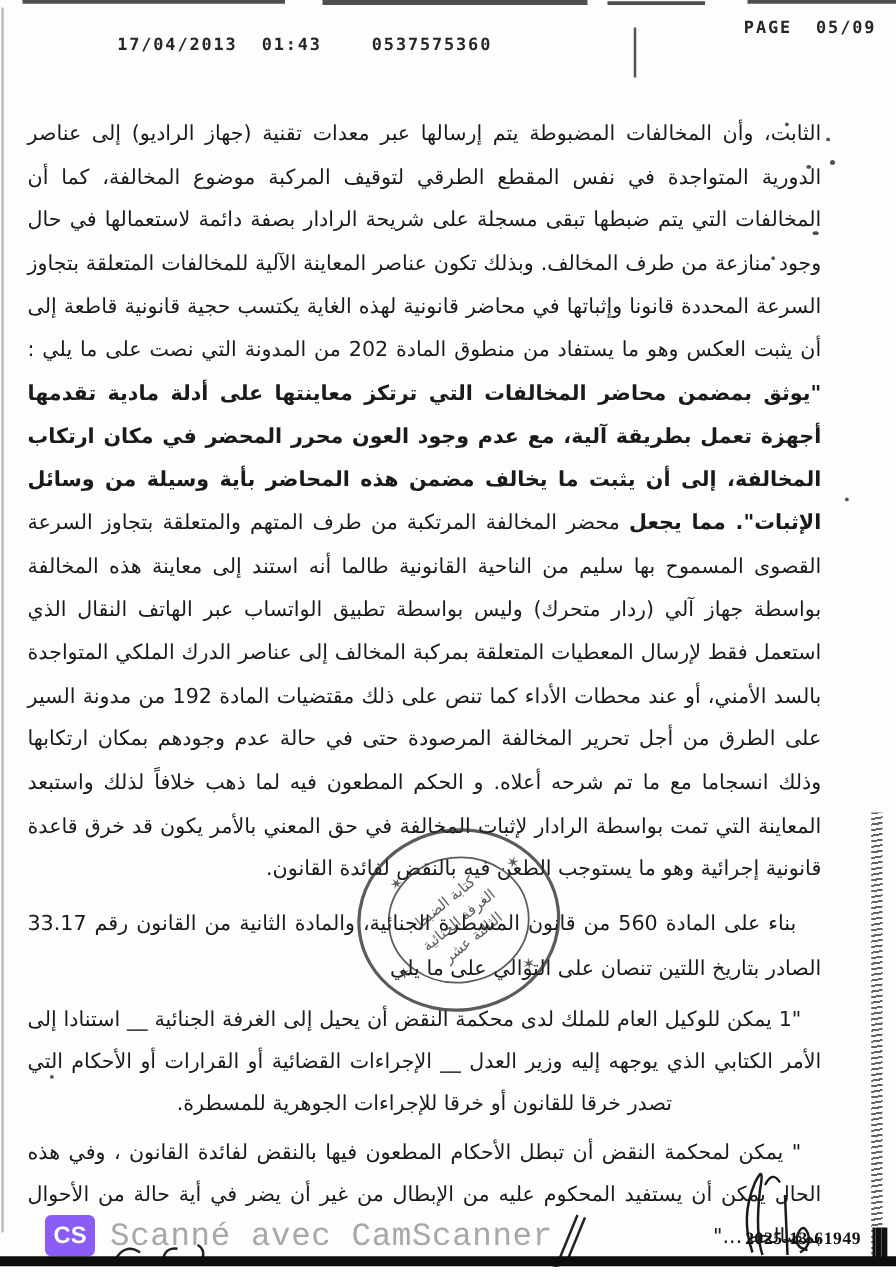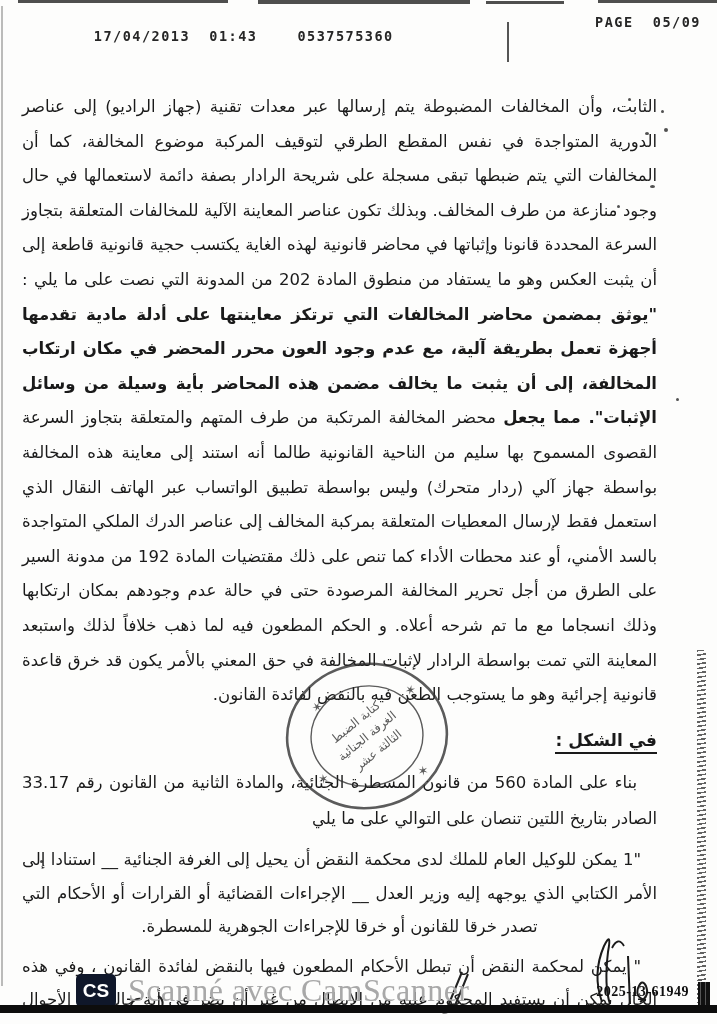--- a/index.html
+++ b/index.html
@@ -36,24 +36,24 @@
     text-align:right;
   }
   .section-heading span{border-bottom:2px solid #1a1a1a; padding-bottom:2px;}
   .p-indent{text-indent:20px; margin-top:8px !important; line-height:36px;}
   .quote{margin-top:6px !important; text-indent:16px; line-height:33.5px;}
   .quote.center-last{text-align-last:center;}
   
   .stamp{position:absolute; left:283px; top:660px; width:168px; height:152px; opacity:.78; transform:rotate(-7deg); pointer-events:none;}
   
   .watermark{position:absolute; left:36px; top:972px; display:flex; align-items:center; gap:12px;}
-  .cs-box{width:40px; height:33px; background:#0f172a; border-radius:5px; color:#fff;
+  .cs-box{width:40px; height:33px; background:#8b5cf6; border-radius:5px; color:#fff;
     font-family:"Liberation Sans", sans-serif; font-weight:bold; font-size:19px;
-    display:flex; align-items:center; justify-content:center;margin-left:40px;}
-  .wm-text{font-family:Liberation Serif, serif; font-size:32px; color:#a8a8a8; letter-spacing:.5px;}
+    display:flex; align-items:center; justify-content:center;}
+  .wm-text{font-family:Liberation Mono, monospace; font-size:26px; color:#a8a8a8; letter-spacing:.5px;}
   
   .ref-num{position:absolute; right:28px; top:984px;
     font-family:Liberation Serif, serif; font-weight:bold; font-size:14px; color:#101010; letter-spacing:.5px;}
   
   .bottom-bar{position:absolute; left:0; top:1005px; width:717px; height:8px; background:#0d0d0d;}
   
   .dash-strip{position:absolute; left:697px; top:650px; width:9px; height:358px;
     background:repeating-linear-gradient(171deg, rgba(25,25,25,.8) 0 1.6px, transparent 1.6px 4.4px);
     opacity:.85;}
   .dash-strip-dense{position:absolute; left:698px; top:982px; width:12px; height:26px;
@@ -85,21 +85,20 @@
   <div class="dot" style="left:645px; top:132px; width:4px; height:3px;"></div>
   <div class="dot" style="left:664px; top:128px; width:4px; height:4px;"></div>
   <div class="dot" style="left:650px; top:185px; width:5px; height:3px;"></div>
   <div class="dot" style="left:617px; top:205px; width:3px; height:3px;"></div>
   <div class="dot" style="left:676px; top:398px; width:3px; height:3px;"></div>
   <div class="dot" style="left:40px; top:860px; width:3px; height:3px;"></div>
 
   <div class="textblock">
     <p class="p-main"><span>الثابت، وأن المخالفات المضبوطة يتم إرسالها عبر معدات تقنية (جهاز الراديو) إلى عناصر الدورية المتواجدة في نفس المقطع الطرقي لتوقيف المركبة موضوع المخالفة، كما أن المخالفات التي يتم ضبطها تبقى مسجلة على شريحة الرادار بصفة دائمة لاستعمالها في حال وجود منازعة من طرف المخالف. وبذلك تكون عناصر المعاينة الآلية للمخالفات المتعلقة بتجاوز السرعة المحددة قانونا وإثباتها في محاضر قانونية لهذه الغاية يكتسب حجية قانونية قاطعة إلى أن يثبت العكس وهو ما يستفاد من منطوق المادة 202 من المدونة التي نصت على ما يلي : </span><span class="bold">"يوثق بمضمن محاضر المخالفات التي ترتكز معاينتها على أدلة مادية تقدمها أجهزة تعمل بطريقة آلية، مع عدم وجود العون محرر المحضر في مكان ارتكاب المخالفة، إلى أن يثبت ما يخالف مضمن هذه المحاضر بأية وسيلة من وسائل الإثبات". مما يجعل</span><span> محضر المخالفة المرتكبة من طرف المتهم والمتعلقة بتجاوز السرعة القصوى المسموح بها سليم من الناحية القانونية طالما أنه استند إلى معاينة هذه المخالفة بواسطة جهاز آلي (ردار متحرك) وليس بواسطة تطبيق الواتساب عبر الهاتف النقال الذي استعمل فقط لإرسال المعطيات المتعلقة بمركبة المخالف إلى عناصر الدرك الملكي المتواجدة بالسد الأمني، أو عند محطات الأداء كما تنص على ذلك مقتضيات المادة 192 من مدونة السير على الطرق من أجل تحرير المخالفة المرصودة حتى في حالة عدم وجودهم بمكان ارتكابها وذلك انسجاما مع ما تم شرحه أعلاه. و الحكم المطعون فيه لما ذهب خلافاً لذلك واستبعد المعاينة التي تمت بواسطة الرادار لإثبات المخالفة في حق المعني بالأمر يكون قد خرق قاعدة قانونية إجرائية وهو ما يستوجب الطعن فيه بالنقض لفائدة القانون.</span></p>
 
-    <p class="section-heading"><span>في الشكل :</span></p>
 
     <p class="p-indent">بناء على المادة 560 من قانون المسطرة الجنائية، والمادة الثانية من القانون رقم 33.17 الصادر بتاريخ اللتين تنصان على التوالي على ما يلي</p>
 
     <p class="quote center-last">"1 يمكن للوكيل العام للملك لدى محكمة النقض أن يحيل إلى الغرفة الجنائية __ استنادا إلى الأمر الكتابي الذي يوجهه إليه وزير العدل __ الإجراءات القضائية أو القرارات أو الأحكام التي تصدر خرقا للقانون أو خرقا للإجراءات الجوهرية للمسطرة.</p>
 
     <p class="quote">" يمكن لمحكمة النقض أن تبطل الأحكام المطعون فيها بالنقض لفائدة القانون ، وفي هذه الحال يمكن أن يستفيد المحكوم عليه من الإبطال من غير أن يضر في أية حالة من الأحوال بمصالحه ..."</p>
 
   </div>
 
   <div class="stamp">

